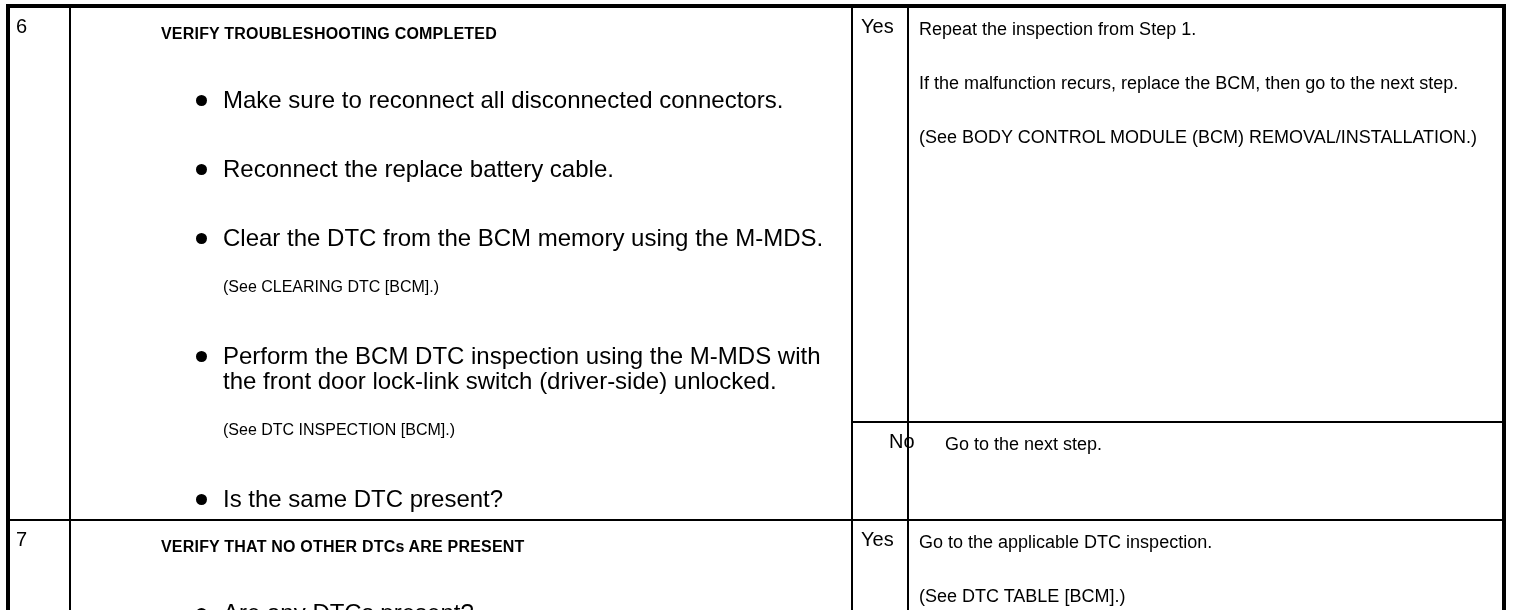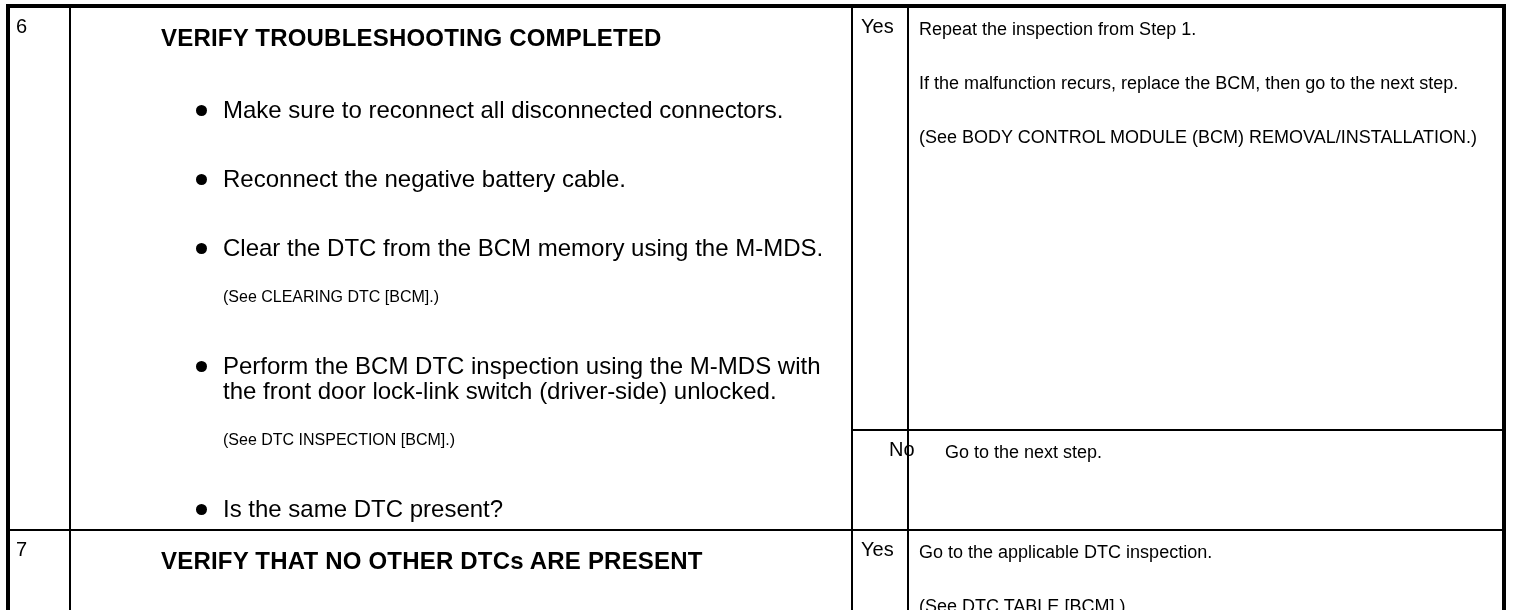--- a/index.html
+++ b/index.html
@@ -65,21 +65,21 @@
     font-weight: 400;
     letter-spacing: 0;
   }
 
   
   .body-cell {
     padding: 8px 10px 8px 12px;
   }
 
   .proc-title {
-    font-size: 24px;
+    font-size: 16px;
     font-weight: bold;
     line-height: 1.2;
     padding: 8px 0 0 78px;
     letter-spacing: 0.2px;
     white-space: nowrap;
   }
 
   ul.proc-list {
     list-style: none;
     margin: 0;
@@ -172,21 +172,21 @@
 
           <div class="proc-title">VERIFY TROUBLESHOOTING COMPLETED</div>
 
           <ul class="proc-list">
             <li class="proc-item">
               <span class="bullet"></span>
               <span class="item-text">Make sure to reconnect all disconnected connectors.</span>
             </li>
             <li class="proc-item">
               <span class="bullet"></span>
-              <span class="item-text">Reconnect the negative battery cable.</span>
+              <span class="item-text">Reconnect the replace battery cable.</span>
             </li>
             <li class="proc-item">
               <span class="bullet"></span>
               <span class="item-text">Clear the DTC from the BCM memory using the M-MDS.</span>
             </li>
           </ul>
 
           <div class="proc-note">(See CLEARING DTC [BCM].)</div>
 
           <ul class="proc-list">

